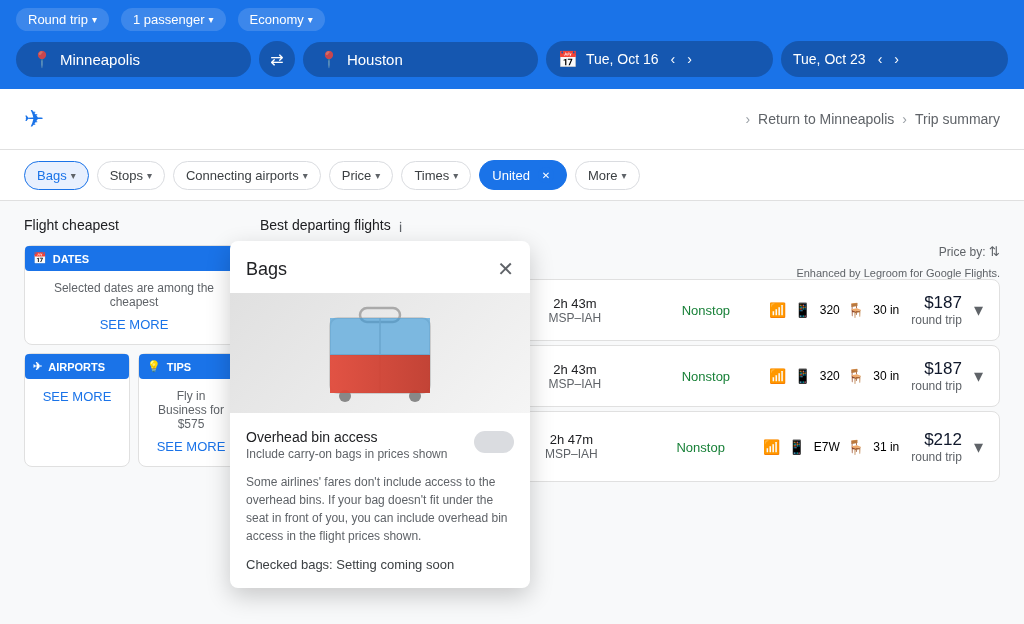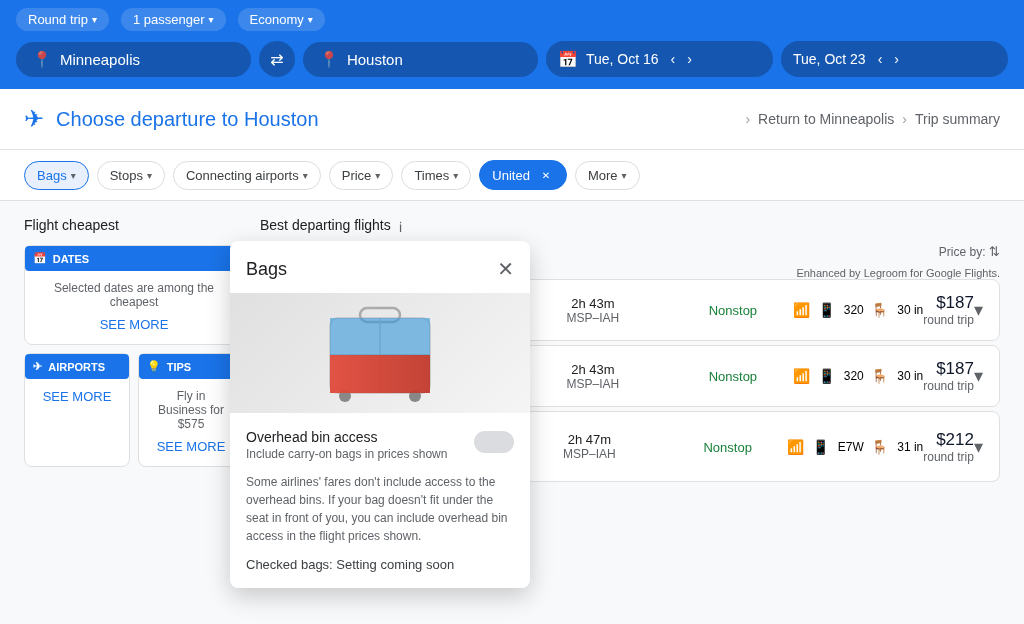--- a/index.html
+++ b/index.html
@@ -48,21 +48,21 @@
     .see-more-link { color: #1a73e8; font-size: 13px; font-weight: 500; cursor: pointer; text-decoration: none; display: block; }
 
     
     .flights-panel { flex: 1; }
     .flights-header { display: flex; gap: 8px; margin-bottom: 8px; }
     .flights-title { font-size: 14px; font-weight: 500; }
     .info-icon { color: #5f6368; font-size: 14px; }
     .fees-note { font-size: 12px; color: #5f6368; margin-bottom: 8px; display: flex; justify-content: space-between; align-items: center; }
     .enhanced-note { font-size: 11px; color: #5f6368; text-align: right; }
 
-    .flight-card { background: white; border-radius: 8px; border: 1px solid #e0e0e0; margin-bottom: 4px; padding: 12px 16px; display: flex; align-items: center; gap: 0; }
+    .flight-card { background: white; border-radius: 8px; border: 1px solid #e0e0e0; margin-bottom: 4px; padding: 12px 16px; display: flex; align-items: center; gap: 12px; }
     .airline-logo { width: 36px; height: 36px; background: #1a73e8; border-radius: 4px; display: flex; align-items: center; justify-content: center; color: white; font-size: 10px; flex-shrink: 0; }
     .flight-time { font-size: 15px; font-weight: 500; flex: 1; }
     .airline-name { font-size: 12px; color: #5f6368; }
     .flight-duration { text-align: center; flex: 0.8; }
     .duration-text { font-size: 13px; }
     .route-text { font-size: 12px; color: #5f6368; }
     .flight-stops { flex: 0.6; text-align: center; }
     .nonstop { color: #188038; font-size: 13px; font-weight: 500; }
     .flight-price { text-align: right; flex-shrink: 0; }
     .price-amount { color: #0f172a; font-size: 17px; font-weight: 400; }
@@ -136,21 +136,20 @@
         <button>‹</button>
         <button>›</button>
       </div>
     </div>
   </div>
 </div>
 
 <div class="breadcrumb-bar top-section">
   <div class="breadcrumb-title">
     <span class="plane-icon">✈</span>
-    <span>Choose departure to Houston</span>
   </div>
   <div class="breadcrumb-nav">
     <span class="breadcrumb-arrow">›</span>
     <a href="#">Return to Minneapolis</a>
     <span class="breadcrumb-arrow">›</span>
     <a href="#">Trip summary</a>
   </div>
 </div>
 
 <div class="filter-bar top-section">

